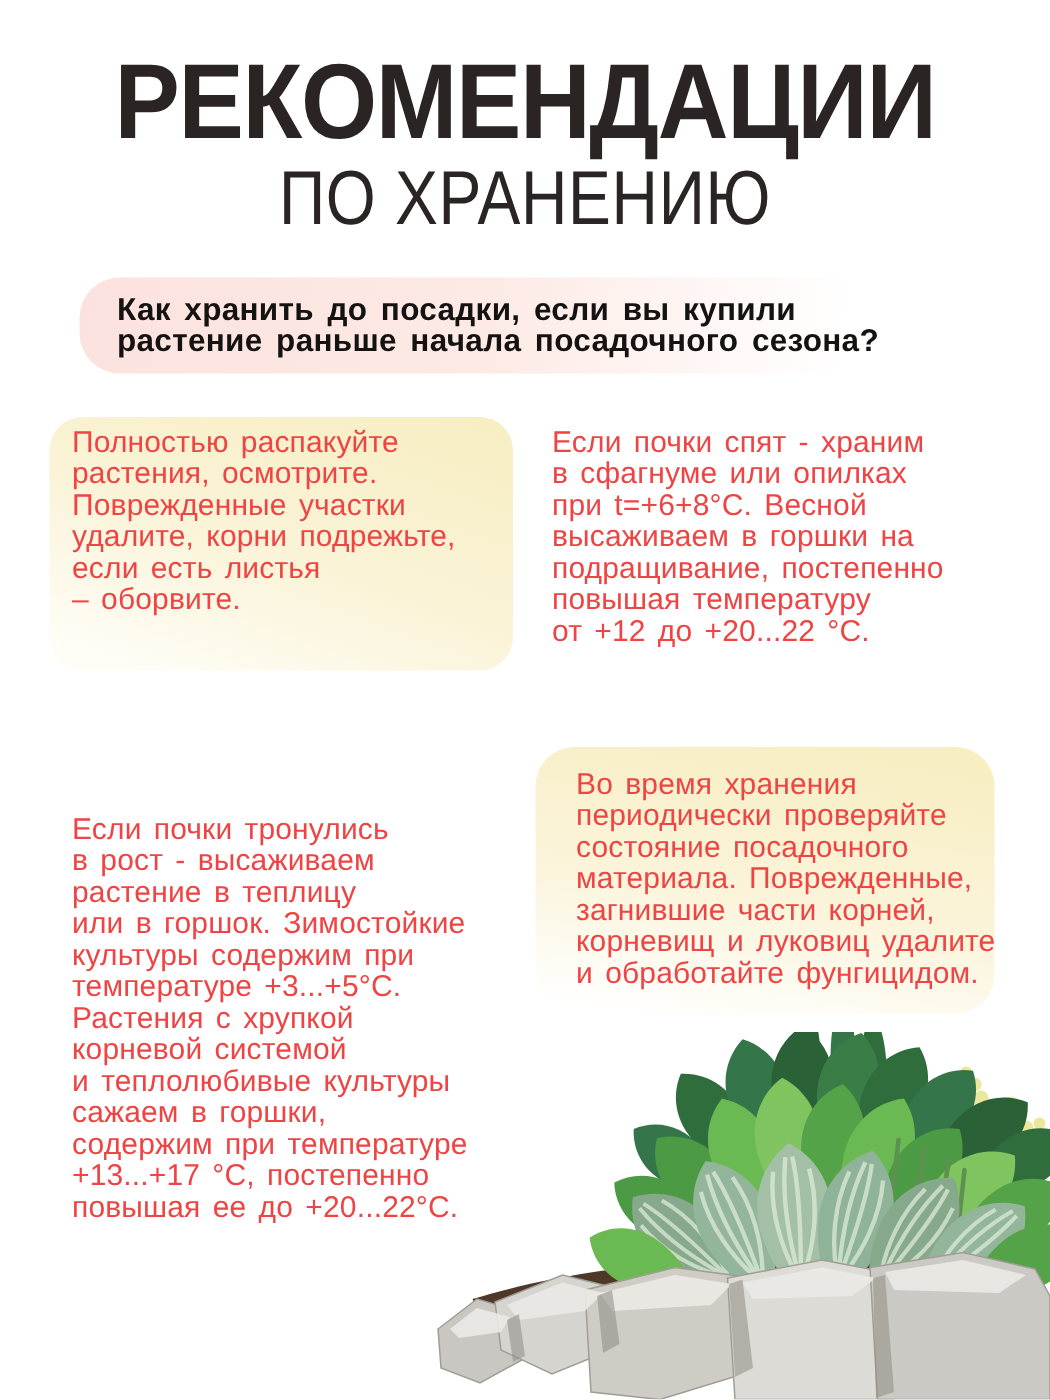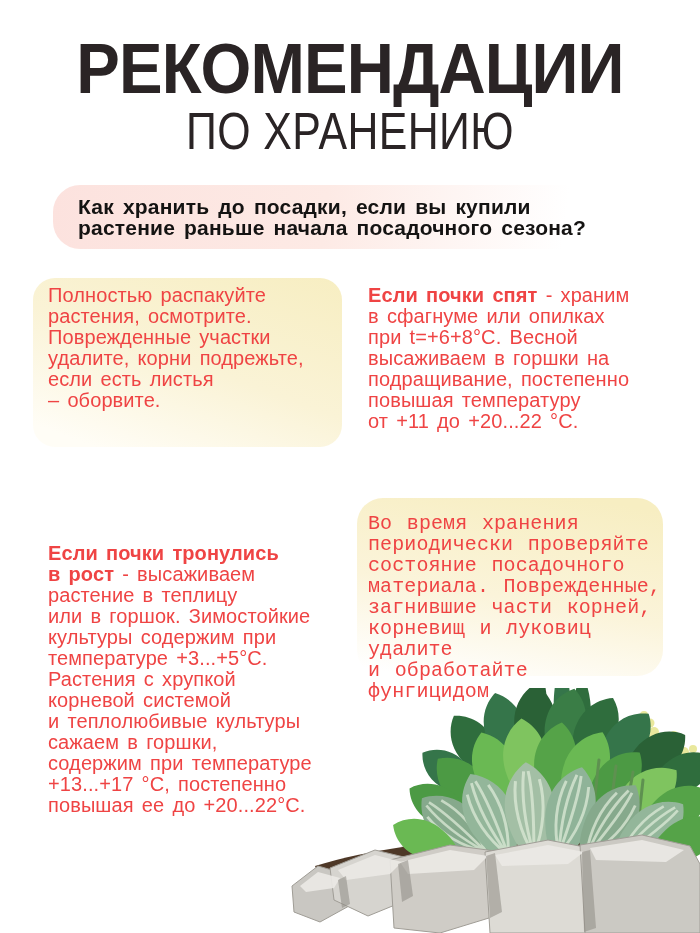--- a/index.html
+++ b/index.html
@@ -35,25 +35,25 @@
     background:linear-gradient(200deg,#f7eec2 0%,#faf3d6 50%,#fffdf6 92%);
   }
   .hl-box.two{
     left:357px;top:498px;width:306px;height:178px;border-radius:26px;
     background:linear-gradient(190deg,#f7eec2 6%,#fbf4da 55%,rgba(255,255,255,0) 96%);
   }
   .block-text{
     position:absolute;font-size:20px;line-height:21px;white-space:pre-line;
     letter-spacing:0.1px;word-spacing:2.5px;color:#ef4444;
   }
-  .block-text b{font-weight:700;white-space:pre-line;}
+  .block-text b{font-weight:400;white-space:pre-line;}
   .bt-1{left:48px;top:285px;width:300px;}
   .bt-2{left:368px;top:285px;width:320px;}
   .bt-3{left:48px;top:543px;width:305px;}
-  .bt-4{left:368px;top:513px;width:300px;font-family:Liberation Mono, monospace;}
+  .bt-4{left:384px;top:513px;width:300px;}
   .plant-illustration{
     position:absolute;left:290px;top:688px;width:410px;height:245px;
   }
 </style>
 </head>
 <body>
 
 <div class="page-title">РЕКОМЕНДАЦИИ</div>
 <div class="page-subtitle">ПО ХРАНЕНИЮ</div>
 
@@ -71,21 +71,21 @@
 удалите, корни подрежьте,
 если есть листья
 – оборвите.</span></div>
 
 <div class="block-text bt-2"><b>Если почки спят</b><span> - храним
 в сфагнуме или опилках
 при t=+6+8°С. Весной
 высаживаем в горшки на
 подращивание, постепенно
 повышая температуру
-от +11 до +20...22 °С.</span></div>
+от +12 до +20...22 °С.</span></div>
 
 <div class="block-text bt-3"><b>Если почки тронулись
 в рост</b><span> - высаживаем
 растение в теплицу
 или в горшок. Зимостойкие
 культуры содержим при
 температуре +3...+5°С.
 Растения с хрупкой
 корневой системой
 и теплолюбивые культуры

